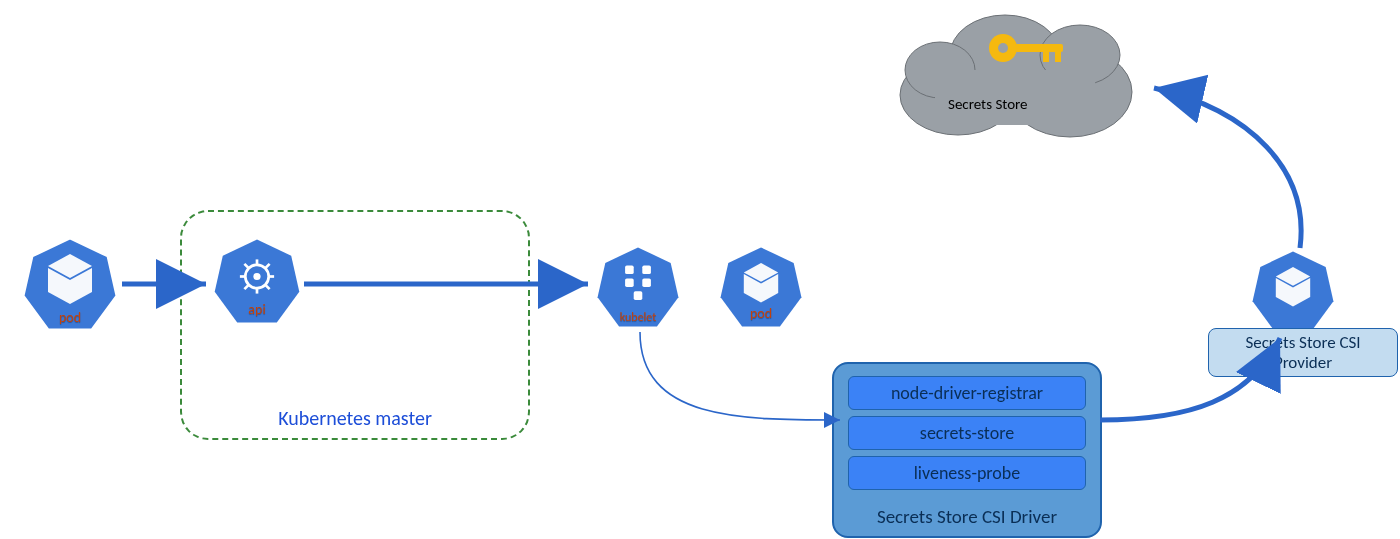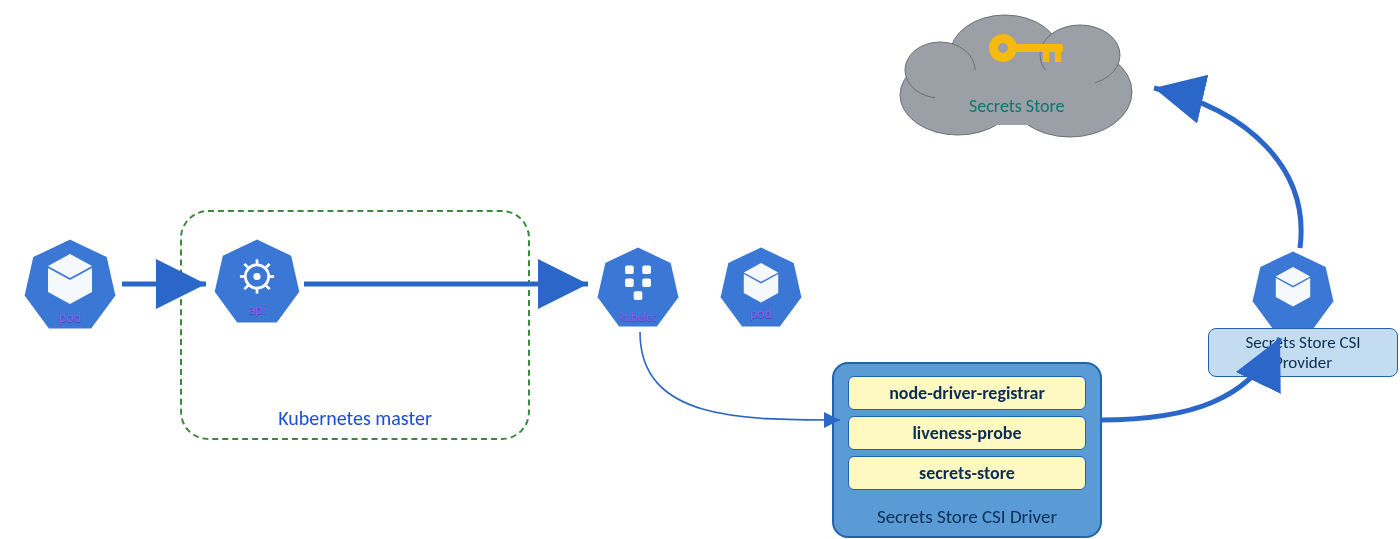--- a/index.html
+++ b/index.html
@@ -37,47 +37,46 @@
     display: flex;
     align-items: center;
     justify-content: center;
   }
   .hept svg { display: block; }
   .hept-label {
     position: absolute;
     left: 50%;
     bottom: 8px;
     transform: translateX(-50%);
-    color: #8b5cf6;
+    color: #c2410c;
     font-size: 14px;
     text-align: center;
     white-space: nowrap;
     text-shadow: 0 1px 1px rgba(0,0,0,.3);
   }
 
   
   .driver-box {
     position: absolute;
     background: #5b9bd5;
     border: 2px solid #1f63ad;
     border-radius: 16px;
     box-sizing: border-box;
     padding: 12px 14px 40px 14px;
   }
   .driver-box .row {
-    background: #fef9c3;
+    background: #3b82f6;
     border: 1px solid #1f63ad;
     border-radius: 6px;
     text-align: center;
     font-size: 18px;
     color: #0a2e55;
     padding: 5px 0;
     margin-bottom: 6px;
     white-space: nowrap;
-    font-weight: bold;
   }
   .driver-title {
     position: absolute;
     bottom: 8px;
     left: 0; right: 0;
     text-align: center;
     font-size: 19px;
     color: #0a2e55;
   }
 
@@ -90,25 +89,24 @@
     text-align: center;
     font-size: 17px;
     line-height: 1.15;
     color: #0a2e55;
     padding: 4px 10px;
   }
 
   
   .cloud-label {
     position: absolute;
-    font-size: 18px;
-    color: #0f766e;
-    text-align: center;
-    white-space: nowrap;
-    margin-left: 21px;
+    font-size: 15px;
+    color: #000000;
+    text-align: center;
+    white-space: nowrap;
   }
 
   
   svg.connectors {
     position: absolute;
     left: 0; top: 0;
     width: 1400px;
     height: 539px;
     pointer-events: none;
   }
@@ -200,22 +198,22 @@
         <polygon points="30,35 50,46 50,68 30,57"></polygon>
         <polygon points="70,35 70,57 50,68 50,46"></polygon>
       </g>
     </svg>
     <div class="hept-label">pod</div>
   </div>
 
 
   <div class="driver-box" style="left:832px; top:362px; width:270px;">
     <div class="row">node-driver-registrar</div>
+    <div class="row">secrets-store</div>
     <div class="row">liveness-probe</div>
-    <div class="row">secrets-store</div>
     <div class="driver-title">Secrets Store CSI Driver</div>
   </div>
 
   <div class="hept" style="left:1250px; top:248px; width:86px; height:86px;">
     <svg width="86" height="86" viewBox="0 0 100 100">
       <polygon points="50,4 88,22 97,62 72,96 28,96 3,62 12,22" fill="#3b78d6"></polygon>
       <g fill="#fff" opacity="0.95">
         <polygon points="50,22 70,33 50,44 30,33"></polygon>
         <polygon points="30,35 50,46 50,68 30,57"></polygon>
         <polygon points="70,35 70,57 50,68 50,46"></polygon>

